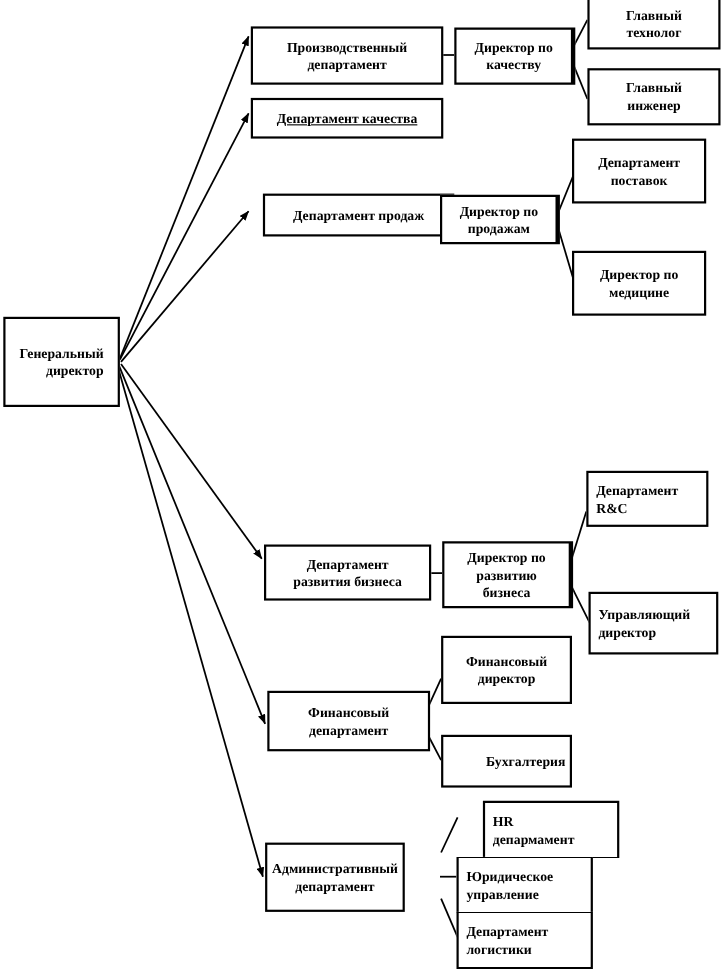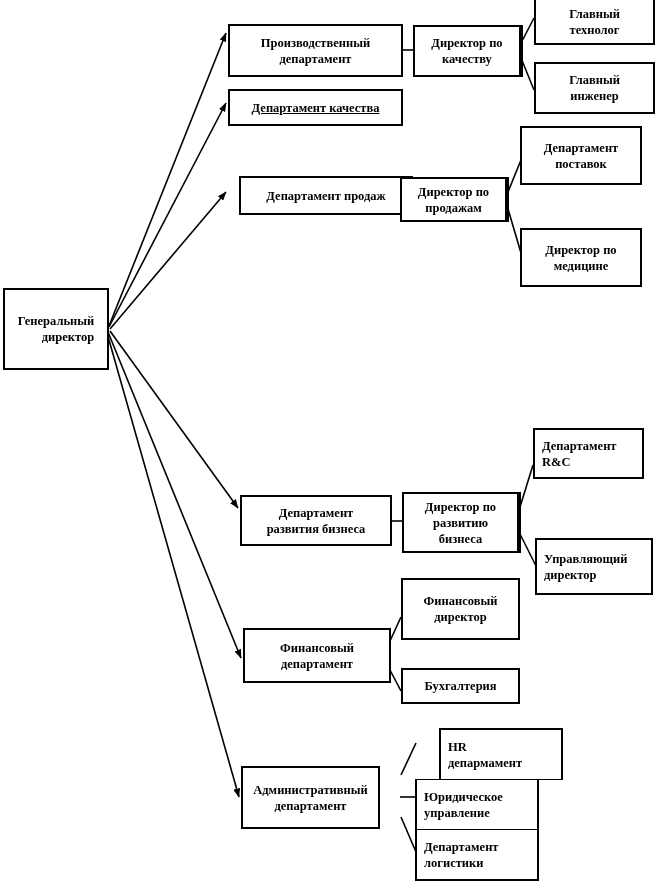--- a/index.html
+++ b/index.html
@@ -175,25 +175,25 @@
   </div>
 
   <div class="node-box" style="left:243px; top:628px; width:148px; height:55px;">
     <span class="node-label">Финансовый
 департамент</span>
   </div>
   <div class="node-box" style="left:401px; top:578px; width:119px; height:62px;">
     <span class="node-label">Финансовый
 директор</span>
   </div>
-  <div class="node-box" style="left:401px; top:668px; width:119px; height:36px;">
+  <div class="node-box" style="left:401px; top:668px; width:119px; height:48px;justify-content:flex-end;">
     <span class="node-label">Бухгалтерия</span>
   </div>
 
-  <div class="node-box" style="left:241px; top:766px; width:139px; height:63px;">
+  <div class="node-box" style="left:241px; top:766px; width:127px; height:63px;">
     <span class="node-label">Административный
 департамент</span>
   </div>
   <div class="node-box align-left stacked" style="left:415px; top:728px; width:124px; height:52px;">
     <span class="node-label">HR
 депармамент</span>
   </div>
   <div class="node-box align-left stacked-mid" style="left:415px; top:779px; width:124px; height:51px;">
     <span class="node-label">Юридическое
 управление</span>

